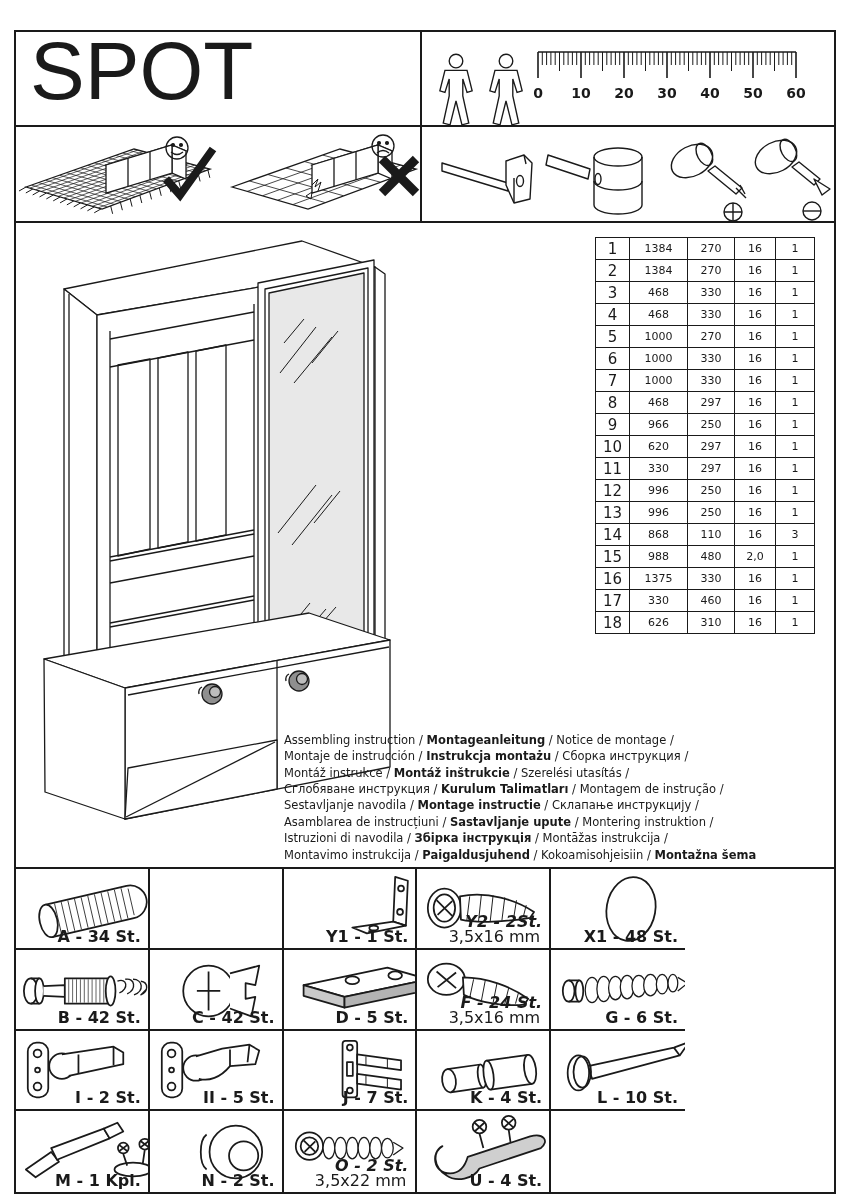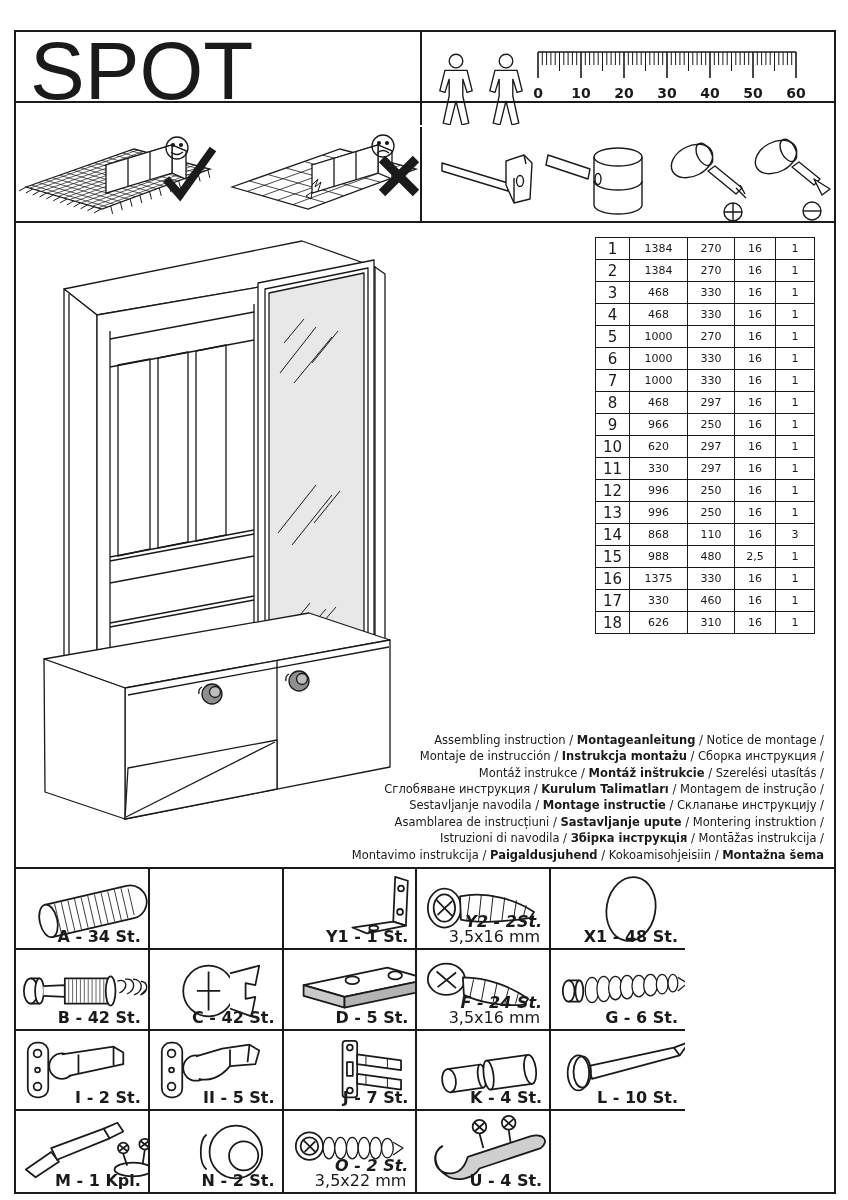--- a/index.html
+++ b/index.html
@@ -1,30 +1,30 @@
 <!DOCTYPE html>
 <html><head>
 <meta charset="utf-8">
 <style>
   * { margin:0; padding:0; box-sizing:border-box; }
   html,body { width:848px; height:1200px; background:#fff; font-family:"DejaVu Sans", sans-serif; color:#1a1a1a; }
   .page { position:absolute; left:14px; top:30px; width:822px; height:1164px; border:2px solid #1a1a1a; background:#fff; }
-  .row1 { position:absolute; left:0; top:0; width:818px; height:71px; border-bottom:2px solid #1a1a1a; }
+  .row1 { position:absolute; left:0; top:0; width:818px; height:95px; border-bottom:2px solid #1a1a1a; }
   .title-box { position:absolute; left:0; top:0; width:406px; height:93px; border-right:2px solid #1a1a1a; overflow:hidden; }
   .title-box h1 { position:absolute; left:14px; top:-8px; font-size:82px; font-weight:400; letter-spacing:0px; font-family:"Liberation Sans", sans-serif; }
   .scale-box { position:absolute; left:406px; top:0; width:412px; height:93px; }
   .row2 { position:absolute; left:0; top:95px; width:818px; height:96px; border-bottom:2px solid #1a1a1a; }
   .ok-box { position:absolute; left:0; top:0; width:406px; height:94px; border-right:2px solid #1a1a1a; }
   .tools-box { position:absolute; left:406px; top:0; width:412px; height:94px; }
   .main { position:absolute; left:0; top:191px; width:818px; height:646px; border-bottom:2px solid #1a1a1a; }
   .furniture { position:absolute; left:6px; top:4px; }
   .parts-table { position:absolute; left:579px; top:14px; border-collapse:collapse; }
   .parts-table td { border:1px solid #1a1a1a; text-align:center; vertical-align:middle; height:22px; font-size:11px; padding:0; }
   .parts-table td.idcol { font-size:15px; }
-  .instr { position:absolute; right:10px; bottom:4px; width:540px; text-align:right; font-size:11.5px; line-height:16.4px; }
+  .instr { position:absolute; right:10px; bottom:4px; width:540px; text-align:left; font-size:11.5px; line-height:16.4px; }
   .instr b { font-weight:700; }
   .grid { position:absolute; left:0; top:837px; width:669px; height:323px; display:grid; grid-template-columns:repeat(5,1fr); grid-template-rows:repeat(4,1fr); }
   .hw-cell { position:relative; border-right:2px solid #1a1a1a; border-bottom:2px solid #1a1a1a; overflow:hidden; }
   .hw-cell:nth-child(5n) { border-right:none; }
   .hw-cell:nth-child(n+16) { border-bottom:none; }
   .hw-label { position:absolute; right:7px; bottom:2px; font-size:16px; font-weight:700; white-space:nowrap; }
   .hw-label.raised { bottom:17px;font-style:italic; }
   .hw-size { position:absolute; right:9px; bottom:2px; font-size:16px; font-weight:400; }
   .hw-icon { position:absolute; left:2px; top:2px; }
   svg { display:block; }
@@ -459,21 +459,21 @@
             <td class="idcol">14</td>
             <td>868</td>
             <td>110</td>
             <td>16</td>
             <td>3</td>
           </tr>
           <tr>
             <td class="idcol">15</td>
             <td>988</td>
             <td>480</td>
-            <td>2,5</td>
+            <td>2,0</td>
             <td>1</td>
           </tr>
           <tr>
             <td class="idcol">16</td>
             <td>1375</td>
             <td>330</td>
             <td>16</td>
             <td>1</td>
           </tr>
           <tr>

